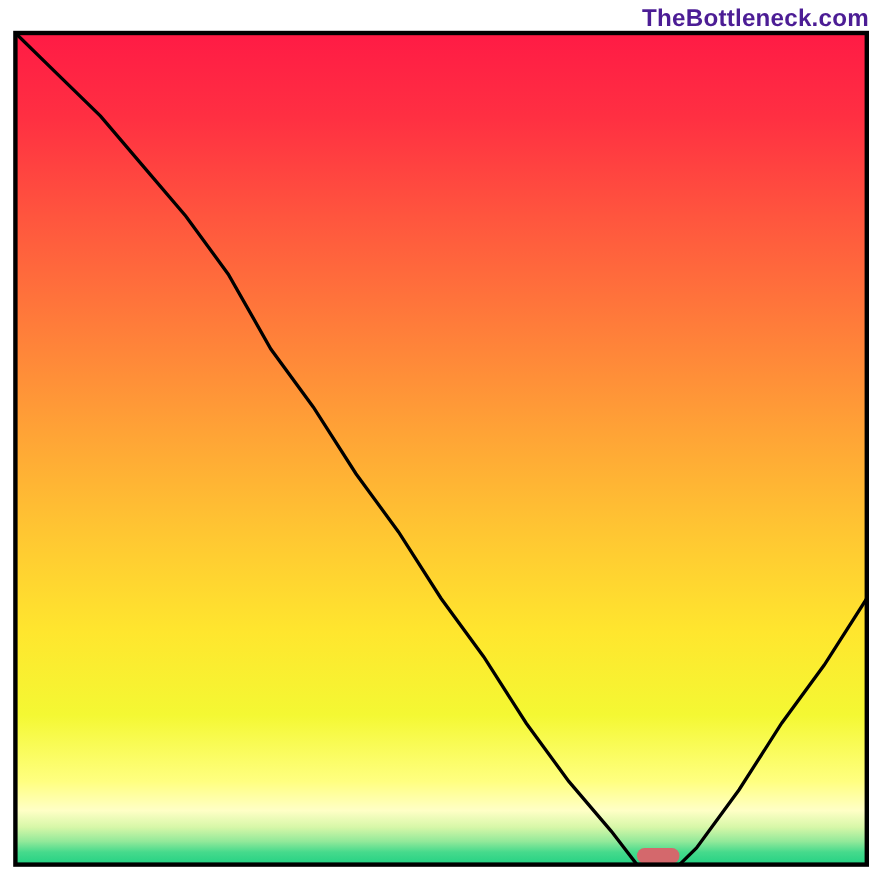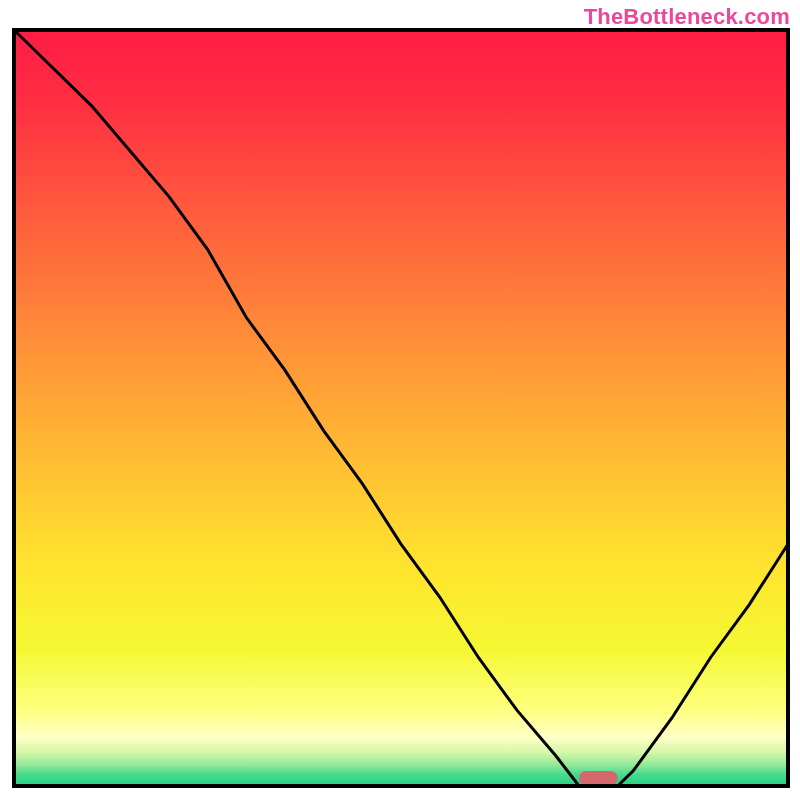--- a/index.html
+++ b/index.html
@@ -14,21 +14,21 @@
     position: relative;
     width: 800px;
     height: 800px;
   }
   .watermark {
     position: absolute;
     top: 4px;
     right: 10px;
     font-size: 22px;
     font-weight: 600;
-    color: #ec4899;
+    color: #4c1d95;
     font-family: Arial, Helvetica, sans-serif;
     letter-spacing: 0.2px;
   }
   svg {
     display: block;
   }
 </style>
 </head>
 <body>
 

